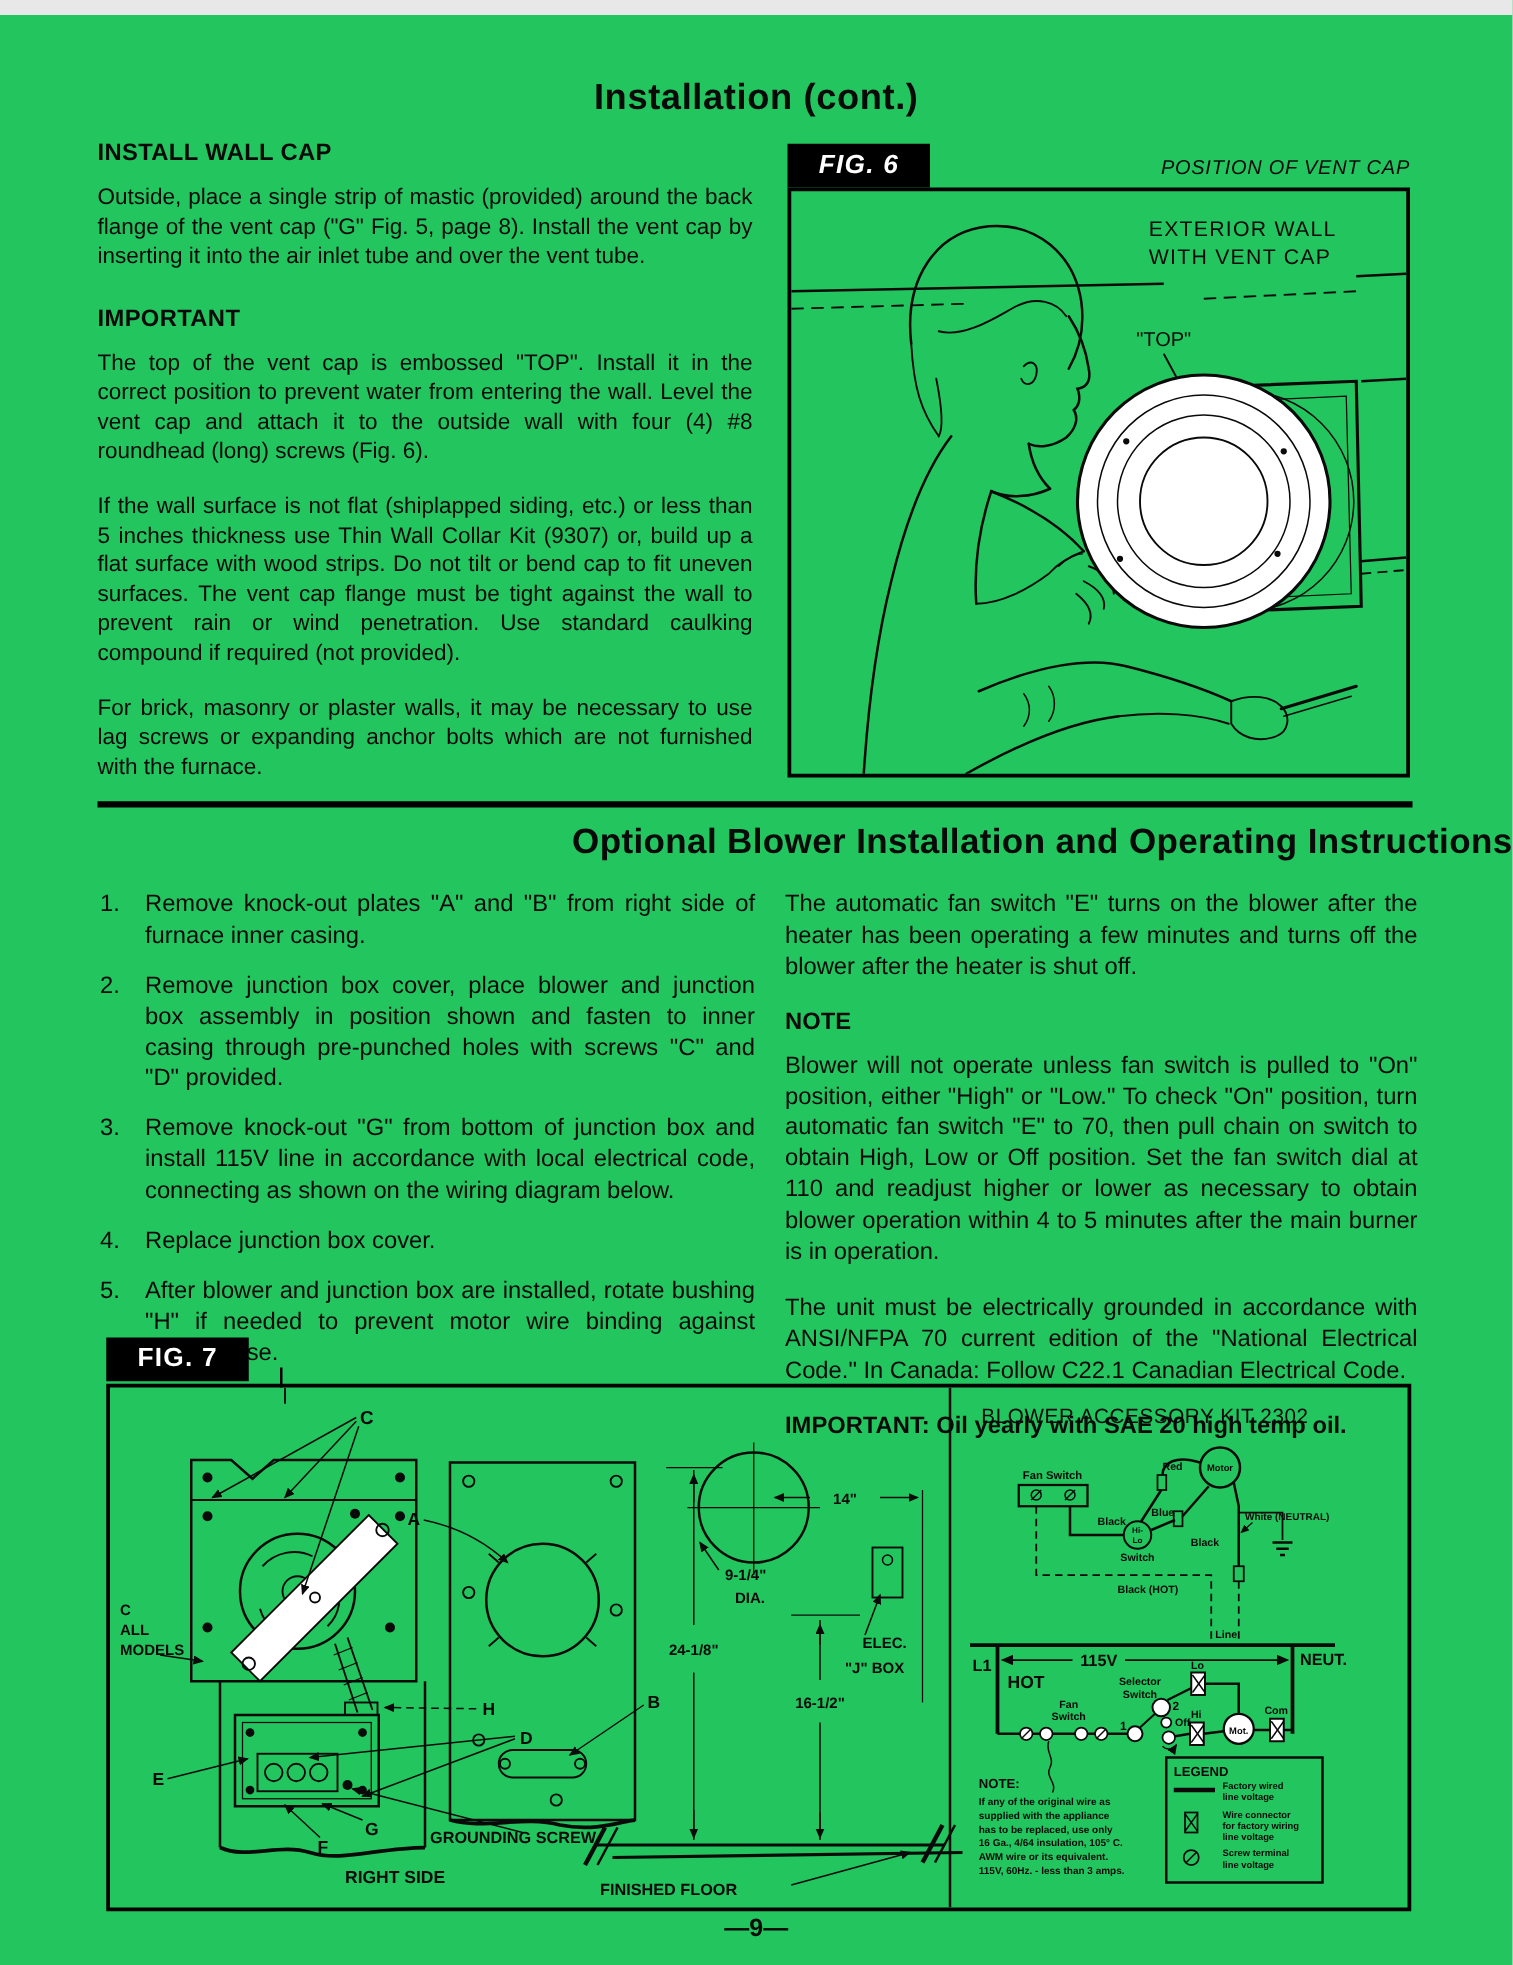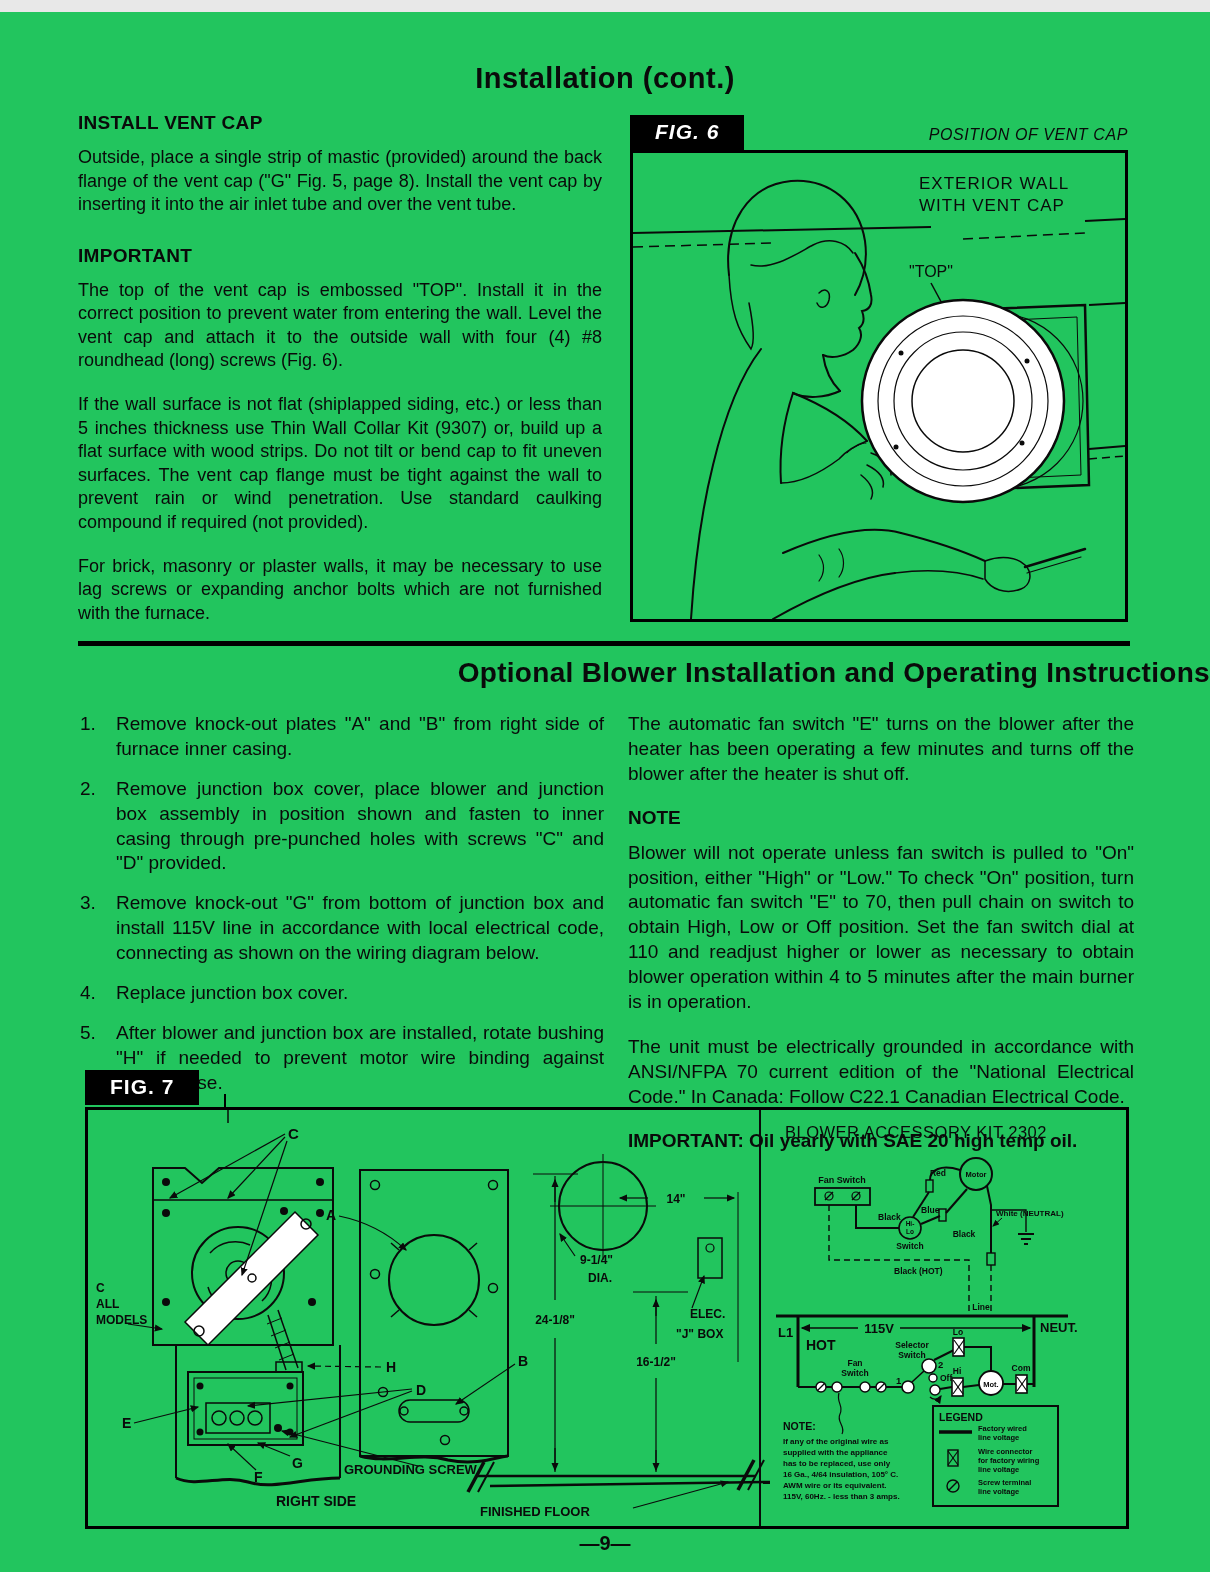--- a/index.html
+++ b/index.html
@@ -47,21 +47,21 @@
   .ln{stroke:#0a0a0a;fill:none;}
 </style>
 </head>
 <body>
 
 <div class="page">
 
   <div class="page-title">Installation (cont.)</div>
 
   <div class="left-col">
-    <h3>INSTALL VENT CAP</h3>
+    <h3>INSTALL WALL CAP</h3>
     <p>Outside, place a single strip of mastic (provided) around the back flange of the vent cap ("G" Fig. 5, page 8). Install the vent cap by inserting it into the air inlet tube and over the vent tube.</p>
     <h3 class="spaced">IMPORTANT</h3>
     <p>The top of the vent cap is embossed "TOP". Install it in the correct position to prevent water from entering the wall. Level the vent cap and attach it to the outside wall with four (4) #8 roundhead (long) screws (Fig. 6).</p>
     <p>If the wall surface is not flat (shiplapped siding, etc.) or less than 5 inches thickness use Thin Wall Collar Kit (9307) or, build up a flat surface with wood strips. Do not tilt or bend cap to fit uneven surfaces. The vent cap flange must be tight against the wall to prevent rain or wind penetration. Use standard caulking compound if required (not provided).</p>
     <p>For brick, masonry or plaster walls, it may be necessary to use lag screws or expanding anchor bolts which are not furnished with the furnace.</p>
   </div>
 
   <div class="fig6">
     <div class="fig-head">
       <div class="fig-label">FIG. 6</div>

